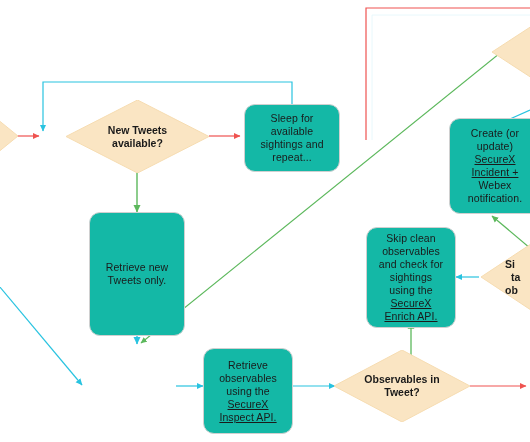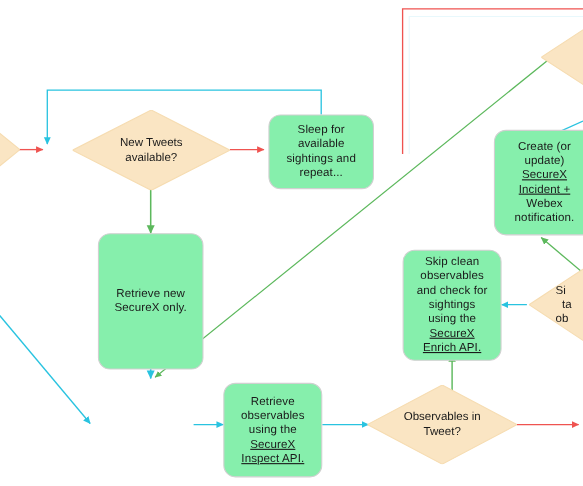--- a/index.html
+++ b/index.html
@@ -29,21 +29,21 @@
     display: flex;
     align-items: center;
     justify-content: center;
     text-align: center;
     color: #1a1a1a;
     font-size: 10.5px;
     line-height: 13px;
     letter-spacing: 0.1px;
   }
   .proc {
-    background: #86efac;
+    background: #14b8a6;
     border: 1px solid #d0d0d0;
     border-radius: 11px;
     padding: 20px 6px;
   }
   .decision-wrap {
     position: absolute;
   }
   .decision-shape {
     position: absolute;
     left: 0;
@@ -58,20 +58,21 @@
     width: 100%;
     height: 100%;
     display: flex;
     align-items: center;
     justify-content: center;
     text-align: center;
     font-size: 10.5px;
     line-height: 13px;
     color: #1a1a1a;
     pointer-events: none;
+    font-weight: bold;
   }
   .lnk {
     text-decoration: underline;
   }
   .txt { display: block; }
 </style>
 </head>
 <body>
 
 <div id="canvas">
@@ -162,21 +163,21 @@
 
   <div class="decision-wrap" style="left:492px; top:22px; width:92px; height:60px;">
     <svg class="decision-shape" viewBox="0 0 92 60">
       <polygon points="46,0 92,30 46,60 0,30" fill="#fae5c3" stroke="#f6dcb1" stroke-width="1"></polygon>
     </svg>
   </div>
 
   <div class="node proc" style="left:89px; top:212px; width:96px; height:124px;">
     <div>
       <span class="txt">Retrieve new</span>
-      <span class="txt">SecureX only.</span>
+      <span class="txt">Tweets only.</span>
     </div>
   </div>
 
   <div class="node proc" style="left:366px; top:227px; width:90px; height:101px;">
     <div>
       <span class="txt">Skip clean</span>
       <span class="txt">observables</span>
       <span class="txt">and check for</span>
       <span class="txt">sightings</span>
       <span class="txt">using the</span>

